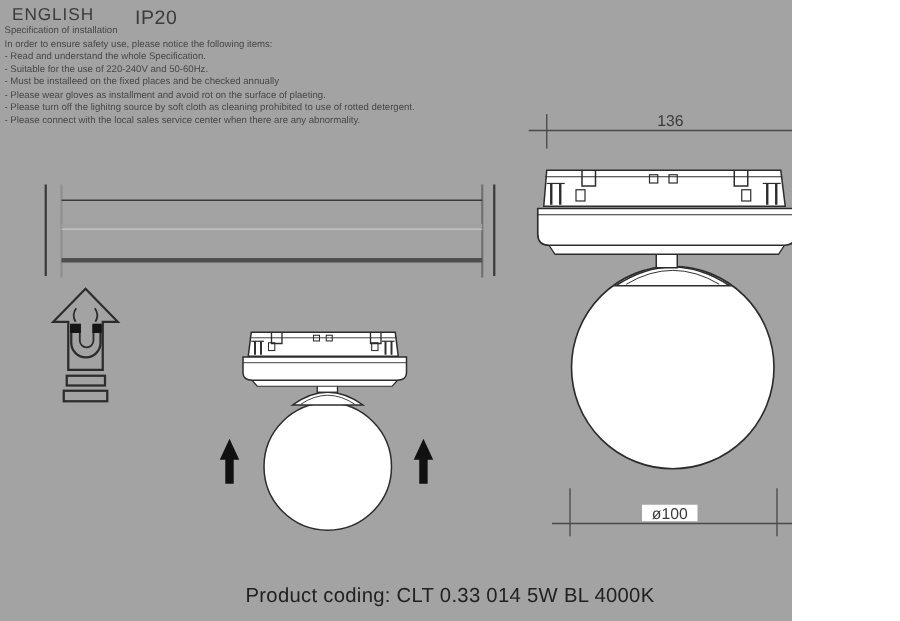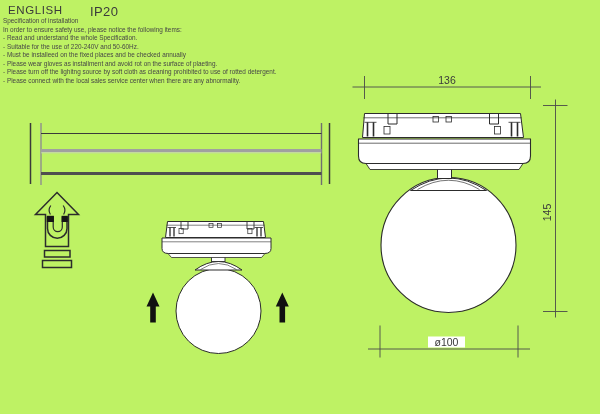--- a/index.html
+++ b/index.html
@@ -1,17 +1,17 @@
 <!DOCTYPE html>
 <html><head>
 <meta charset="utf-8">
 <style>
   html,body{margin:0;padding:0;background:#ffffff;}
   .page{
-    position:relative;width:600px;height:414px;background:#bef264;overflow:hidden;
+    position:relative;width:528px;height:414px;background:#a3a3a3;overflow:hidden;
     font-family:"Liberation Sans",sans-serif;color:#3f3f3f;
   }
   .hdr-lang{position:absolute;left:8px;top:4px;font-size:11.5px;letter-spacing:.6px;color:#3b3b3b;}
   .hdr-ip{position:absolute;left:90px;top:4px;font-size:13px;letter-spacing:.4px;color:#3b3b3b;}
   .spec{
     position:absolute;left:3px;top:17px;width:360px;
     font-size:6.4px;line-height:8.5px;color:#474747;white-space:nowrap;
   }
   .spec div{white-space:nowrap;}
   .drawing{position:absolute;left:0;top:0;width:600px;height:414px;}
@@ -126,13 +126,14 @@
       <line x1="368" y1="349" x2="530" y2="349"></line>
       <line x1="380" y1="325.5" x2="380" y2="357.5"></line>
       <line x1="518" y1="325.5" x2="518" y2="357.5"></line>
     </g>
     <rect x="428" y="336.5" width="37" height="11" fill="#ffffff" stroke="none"></rect>
     <text x="447" y="84" font-size="10.5" fill="#3a3a3a" text-anchor="middle">136</text>
     <text transform="rotate(-90 547.5 212.5)" x="547.5" y="216" font-size="10.5" fill="#3a3a3a" text-anchor="middle">145</text>
     <text x="446.5" y="346" font-size="10.5" fill="#3a3a3a" text-anchor="middle">ø100</text>
   </svg>
 
+  <div class="footer">Product coding: CLT 0.33 014 5W BL 4000K</div>
 </div>
 
 </body></html>

